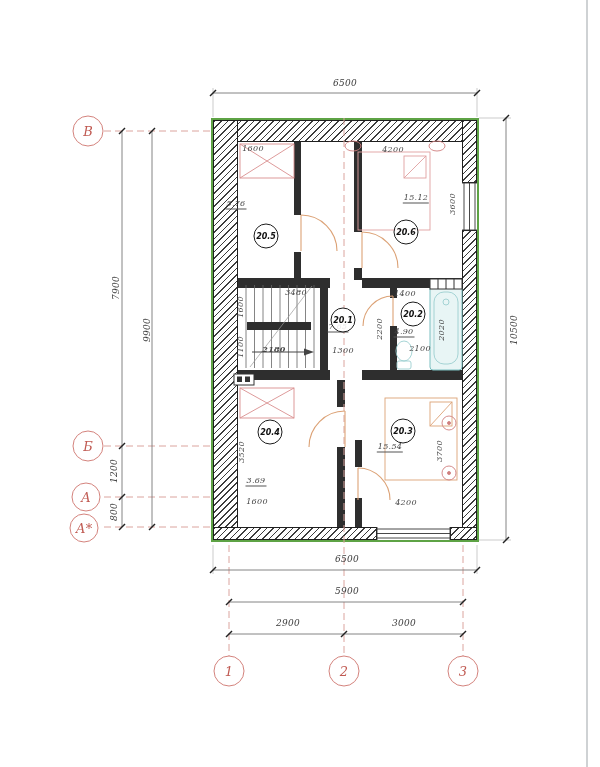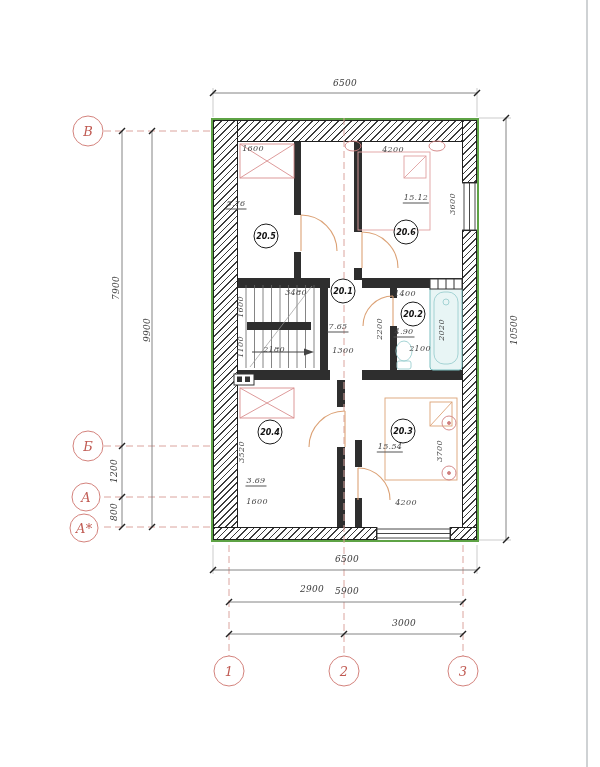--- a/index.html
+++ b/index.html
@@ -205,21 +205,21 @@
   </svg>
 
   <span class="lbl" style="left:345px;top:83px;">6500</span>
   <span class="lbl rot" style="left:514px;top:330px;">10500</span>
   <span class="lbl rot" style="left:116px;top:288px;">7900</span>
   <span class="lbl rot" style="left:147px;top:330px;">9900</span>
   <span class="lbl rot" style="left:114px;top:471px;">1200</span>
   <span class="lbl rot" style="left:114px;top:512px;">800</span>
   <span class="lbl" style="left:347px;top:559px;">6500</span>
   <span class="lbl" style="left:347px;top:591px;">5900</span>
-  <span class="lbl" style="left:288px;top:589px;margin-left:24px;">2900</span>
+  <span class="lbl" style="left:288px;top:623px;">2900</span>
   <span class="lbl" style="left:404px;top:623px;">3000</span>
 
   <div class="axcirc big" style="left:88px;top:131px;">
       <span>В</span>
     </div>
   <div class="axcirc big" style="left:88px;top:446px;">
       <span>Б</span>
     </div>
   <div class="axcirc mid" style="left:86px;top:497px;">
       <span>А</span>
@@ -239,37 +239,37 @@
 
   <span class="lbl sm" style="left:253px;top:148px;">1600</span>
   <span class="lbl sm" style="left:393px;top:149px;">4200</span>
   <span class="lbl sm rot" style="left:452px;top:204px;">3600</span>
   <span class="lbl sm" style="left:296px;top:292px;">3480</span>
   <span class="lbl sm" style="left:405px;top:293px;">1400</span>
   <span class="lbl sm rot" style="left:379px;top:329px;">2200</span>
   <span class="lbl sm rot" style="left:441px;top:330px;">2020</span>
   <span class="lbl sm" style="left:420px;top:348px;">2100</span>
   <span class="lbl sm" style="left:343px;top:350px;text-align:center;">1300</span>
-  <span class="lbl sm" style="left:274px;top:349px;">2180</span>
+  <span class="lbl sm" style="left:274px;top:349px;font-weight:bold;">2180</span>
   <span class="lbl sm rot" style="left:240px;top:307px;">1600</span>
   <span class="lbl sm rot" style="left:240px;top:347px;">1100</span>
   <span class="lbl sm rot" style="left:241px;top:452px;">3520</span>
   <span class="lbl sm" style="left:257px;top:501px;">1600</span>
   <span class="lbl sm rot" style="left:439px;top:451px;">3700</span>
   <span class="lbl sm" style="left:406px;top:502px;">4200</span>
 
   <span class="lbl sm area" style="left:236px;top:204px;">5.76</span>
   <span class="lbl sm area" style="left:416px;top:198px;">15.12</span>
   <span class="lbl sm area" style="left:338px;top:327px;text-align:right;">7.65</span>
   <span class="lbl sm area" style="left:404px;top:332px;">4.90</span>
   <span class="lbl sm area" style="left:256px;top:481px;">3.69</span>
   <span class="lbl sm area" style="left:390px;top:447px;">15.54</span>
 
   <div class="roomtag" style="left:266px;top:236px;">20.5</div>
   <div class="roomtag" style="left:406px;top:232px;">20.6</div>
-  <div class="roomtag" style="left:343px;top:291px;">20.1</div>
+  <div class="roomtag" style="left:343px;top:320px;">20.1</div>
   <div class="roomtag" style="left:413px;top:314px;">20.2</div>
   <div class="roomtag" style="left:270px;top:432px;">20.4</div>
   <div class="roomtag" style="left:403px;top:431px;">20.3</div>
 
 
   <div class="edgeline"></div>
 </div>
 
 </body></html>

